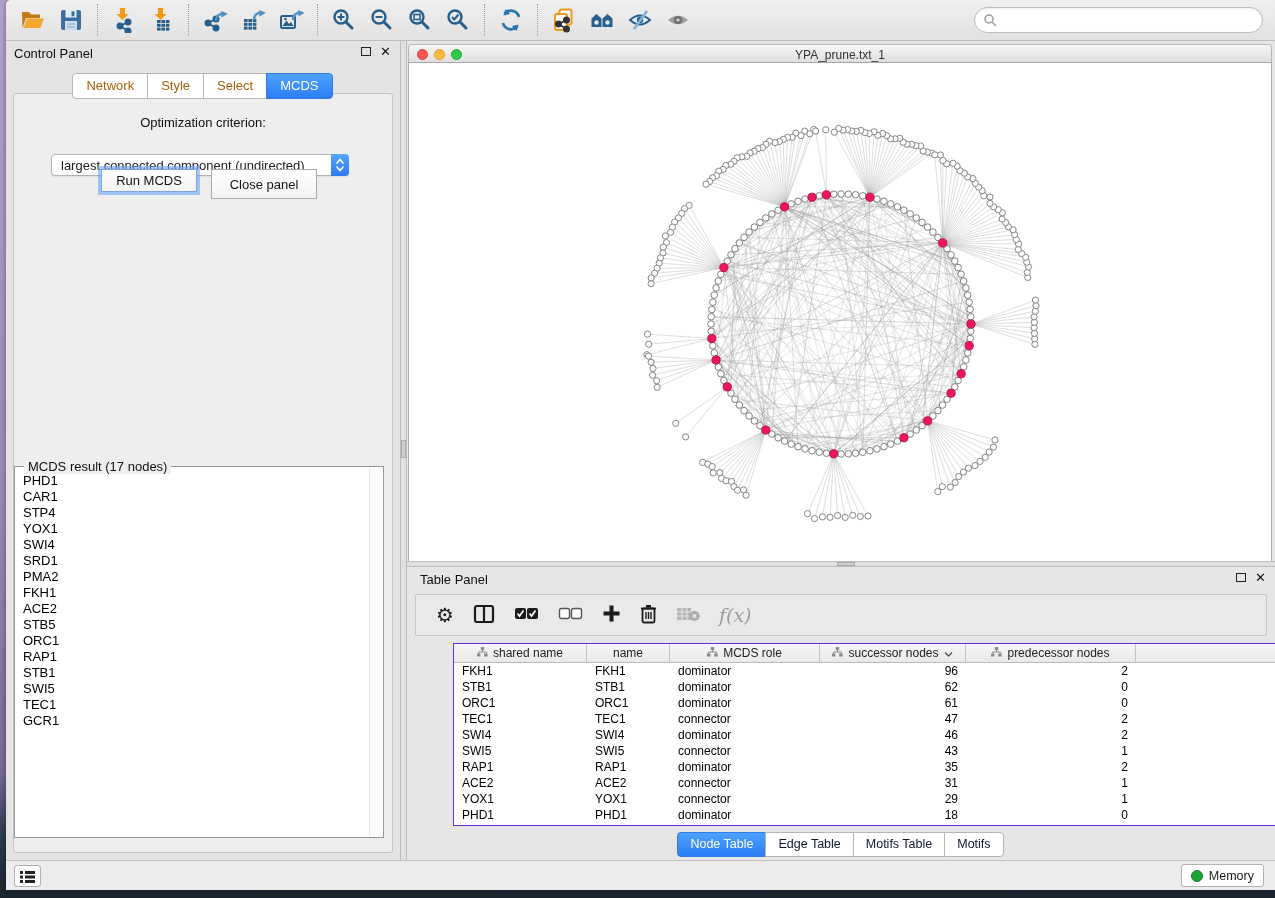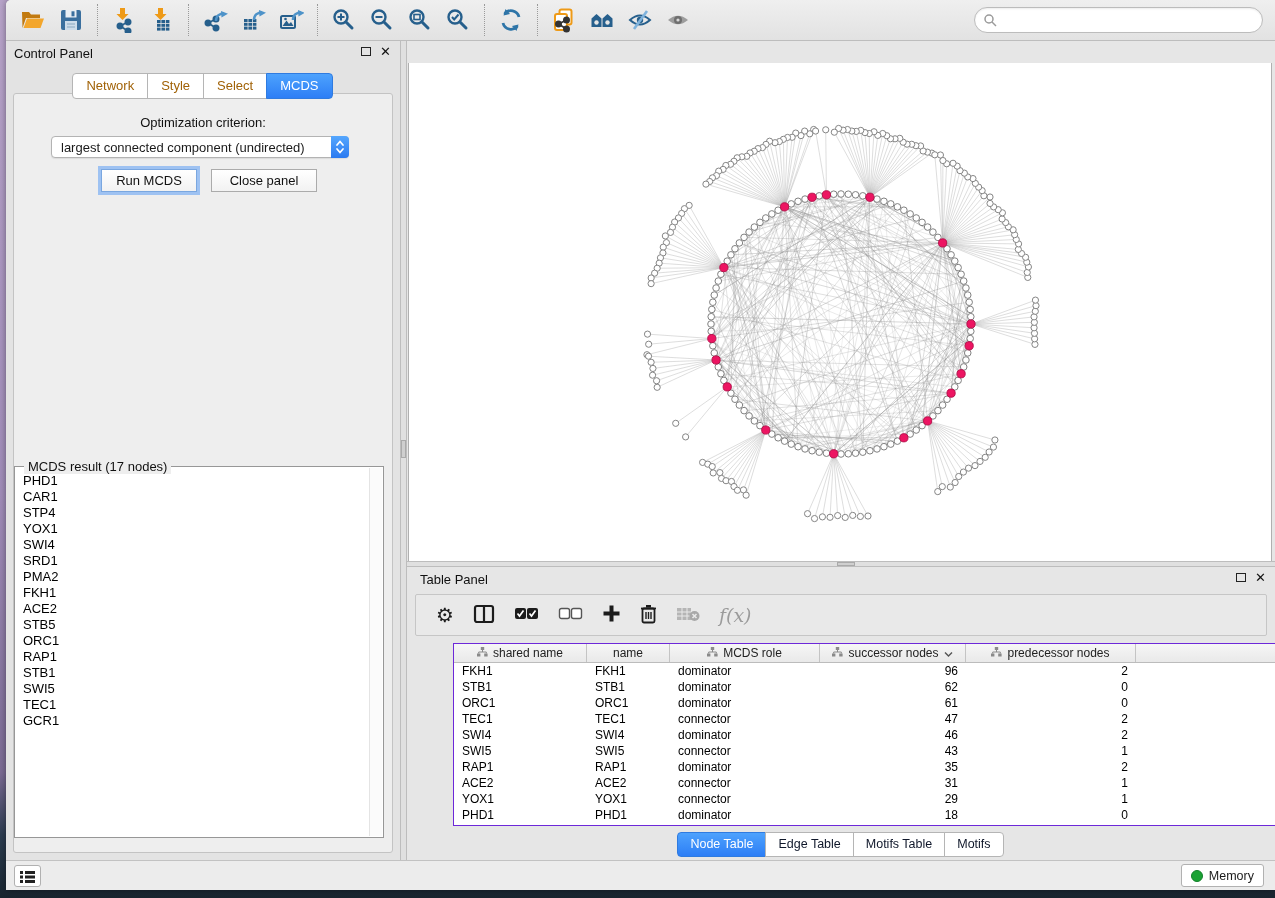--- a/index.html
+++ b/index.html
@@ -32,32 +32,32 @@
 
   .tabbar { position:absolute; top:32px; left:0; right:0; display:flex; justify-content:center; z-index:3; }
   .tab { padding:4px 13px 5px; font-size:13px; background:#fff; border:1px solid #b5b5b5; margin-left:-1px; color:#a16207; }
   .tab:first-child { border-radius:4px 0 0 4px; }
   .tab:last-child { border-radius:0 4px 4px 0; }
   .tab.sel { background:linear-gradient(#4da2fd,#2d7ef6); border-color:#2f7be0; color:#fff; }
 
   #cp-inner { position:absolute; left:7px; right:7px; top:52px; bottom:7px; background:#eeeeee;
               border:1px solid #c3c3c3; border-radius:3px; }
   #opt-label { position:absolute; top:21px; left:0; right:0; text-align:center; font-size:13px; color:#111; }
-  #opt-select { position:absolute; left:37px; top:42px; width:298px; height:22px; background:#fff;
+  #opt-select { position:absolute; left:37px; top:60px; width:298px; height:22px; background:#fff;
                 border:1px solid #b3b3b3; border-radius:4px; display:flex; align-items:center;
                 box-shadow:0 1px 1px rgba(0,0,0,.08); }
   #opt-select .val { flex:1; padding-left:9px; font-size:13px; white-space:nowrap; }
   #opt-select .stepper { width:18px; height:22px; margin-right:-1px; border-radius:0 4px 4px 0;
                 background:linear-gradient(#55a7fe,#2b7af0); display:flex; flex-direction:column;
                 align-items:center; justify-content:center; gap:1px; }
   .btn { background:linear-gradient(#ffffff,#f2f2f2); border:1px solid #ababab; border-radius:0;
          font-size:13px; padding:3px 13px; color:#111; }
   #run-btn { position:absolute; left:87px; top:75px; width:96px; height:23px;
              box-shadow:0 0 0 3px rgba(105,165,245,.6); border-color:#7aa7e0; }
-  #closepanel-btn { position:absolute; left:197px; top:75px; width:106px; height:23px; }
+  #closepanel-btn { position:absolute; left:197px; top:75px; width:106px; height:30px; }
 
   #mcds-group { position:absolute; left:8px; top:425px; width:370px; height:372px;
                 border:1px solid #979797; background:#fff; }
   #mcds-legend { position:absolute; top:-8px; left:9px; background:#eeeeee; padding:0 4px; font-size:13px; color:#111; }
   #mcds-list { position:absolute; left:1px; right:14px; top:6px; bottom:1px; overflow:hidden; }
   .mcds-item { font-size:13px; line-height:16px; padding-left:7px; color:#000; }
   #mcds-scroll { position:absolute; top:1px; bottom:1px; right:1px; width:13px; background:#fbfbfb;
                  border-left:1px solid #e4e4e4; }
 
   
@@ -343,20 +343,26 @@
         </div>
       <div id="mcds-scroll"></div>
     </div>
   </div>
 
   <div id="v-splitter">
     <div id="v-grip"></div>
   </div>
 
   <div id="network-area">
+    <div id="net-titlebar">
+      <span class="tl" id="tl-close"></span>
+      <span class="tl" id="tl-min"></span>
+      <span class="tl" id="tl-zoom"></span>
+      <div id="net-title">YPA_prune.txt_1</div>
+    </div>
     <div id="net-canvas">
       <svg id="net-svg" width="864" height="498" viewBox="0 0 864 498">
           <g>
             <line x1="375.59511391471744" y1="143.87404717268552" x2="356.7727314966253" y2="367.02291296470383" stroke="#8f8f8f" stroke-width="0.8" opacity="0.3120726397493854"></line>
             <line x1="375.59511391471744" y1="143.87404717268552" x2="325.9770870352961" y2="185.7727314966253" stroke="#8f8f8f" stroke-width="0.8" opacity="0.36743351035984234"></line>
             <line x1="375.59511391471744" y1="143.87404717268552" x2="545.779044848138" y2="198.11654467631882" stroke="#8f8f8f" stroke-width="0.8" opacity="0.3316481355461292"></line>
             <line x1="375.59511391471744" y1="143.87404717268552" x2="561.1825872861216" y2="275.55538189343" stroke="#8f8f8f" stroke-width="0.8" opacity="0.35618616348365323"></line>
             <line x1="375.59511391471744" y1="143.87404717268552" x2="330.3619072791561" y2="179.94632575836465" stroke="#8f8f8f" stroke-width="0.8" opacity="0.3180792637751438"></line>
             <line x1="375.59511391471744" y1="143.87404717268552" x2="561.7954859523162" y2="253.71084185916507" stroke="#8f8f8f" stroke-width="0.8" opacity="0.42051470837322996"></line>
             <line x1="375.59511391471744" y1="143.87404717268552" x2="302.20451404768386" y2="268.289158140835" stroke="#8f8f8f" stroke-width="0.8" opacity="0.27675037835724653"></line>

